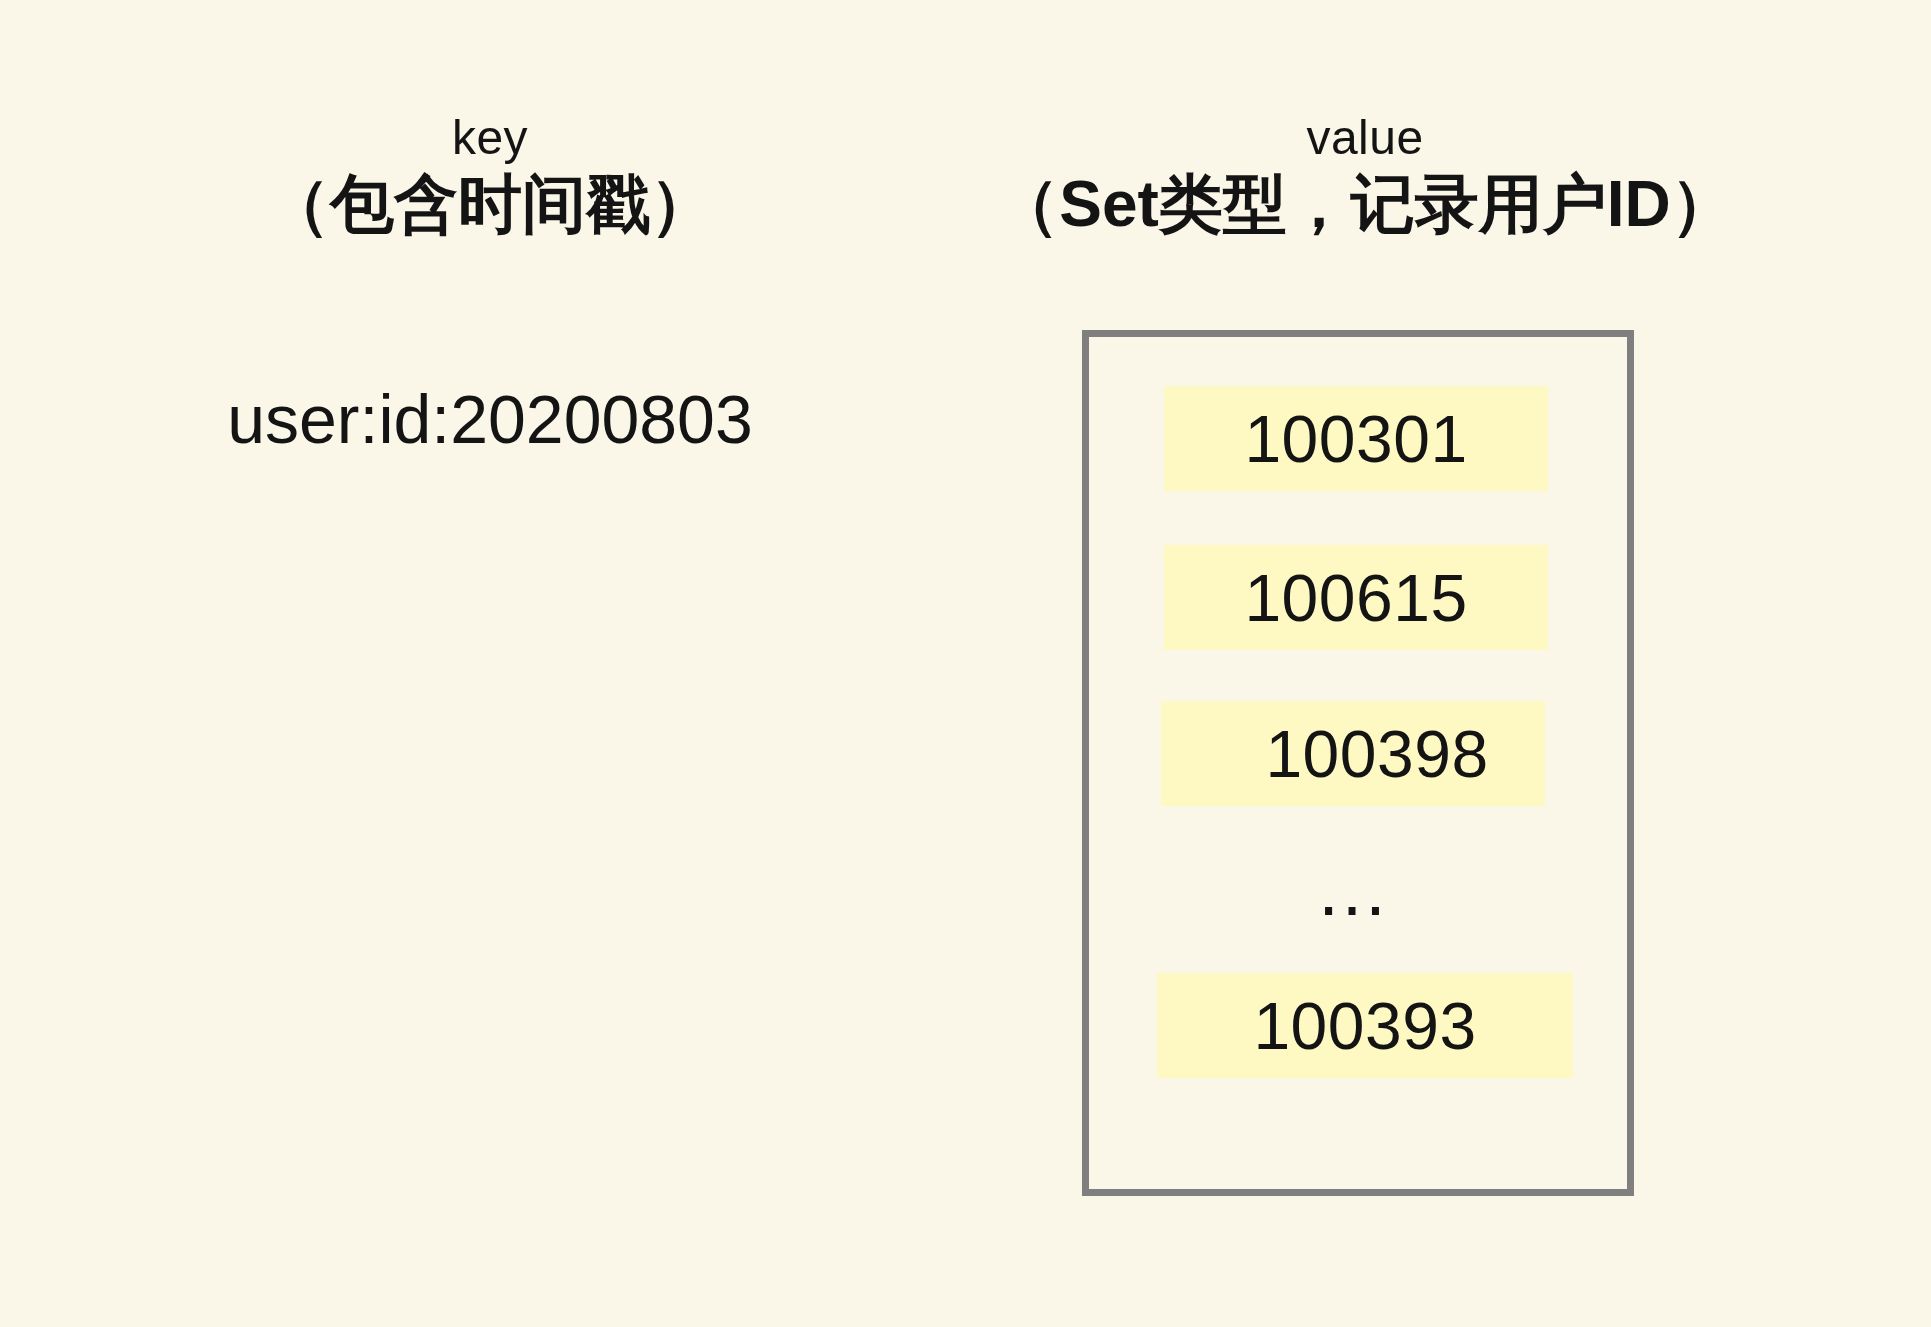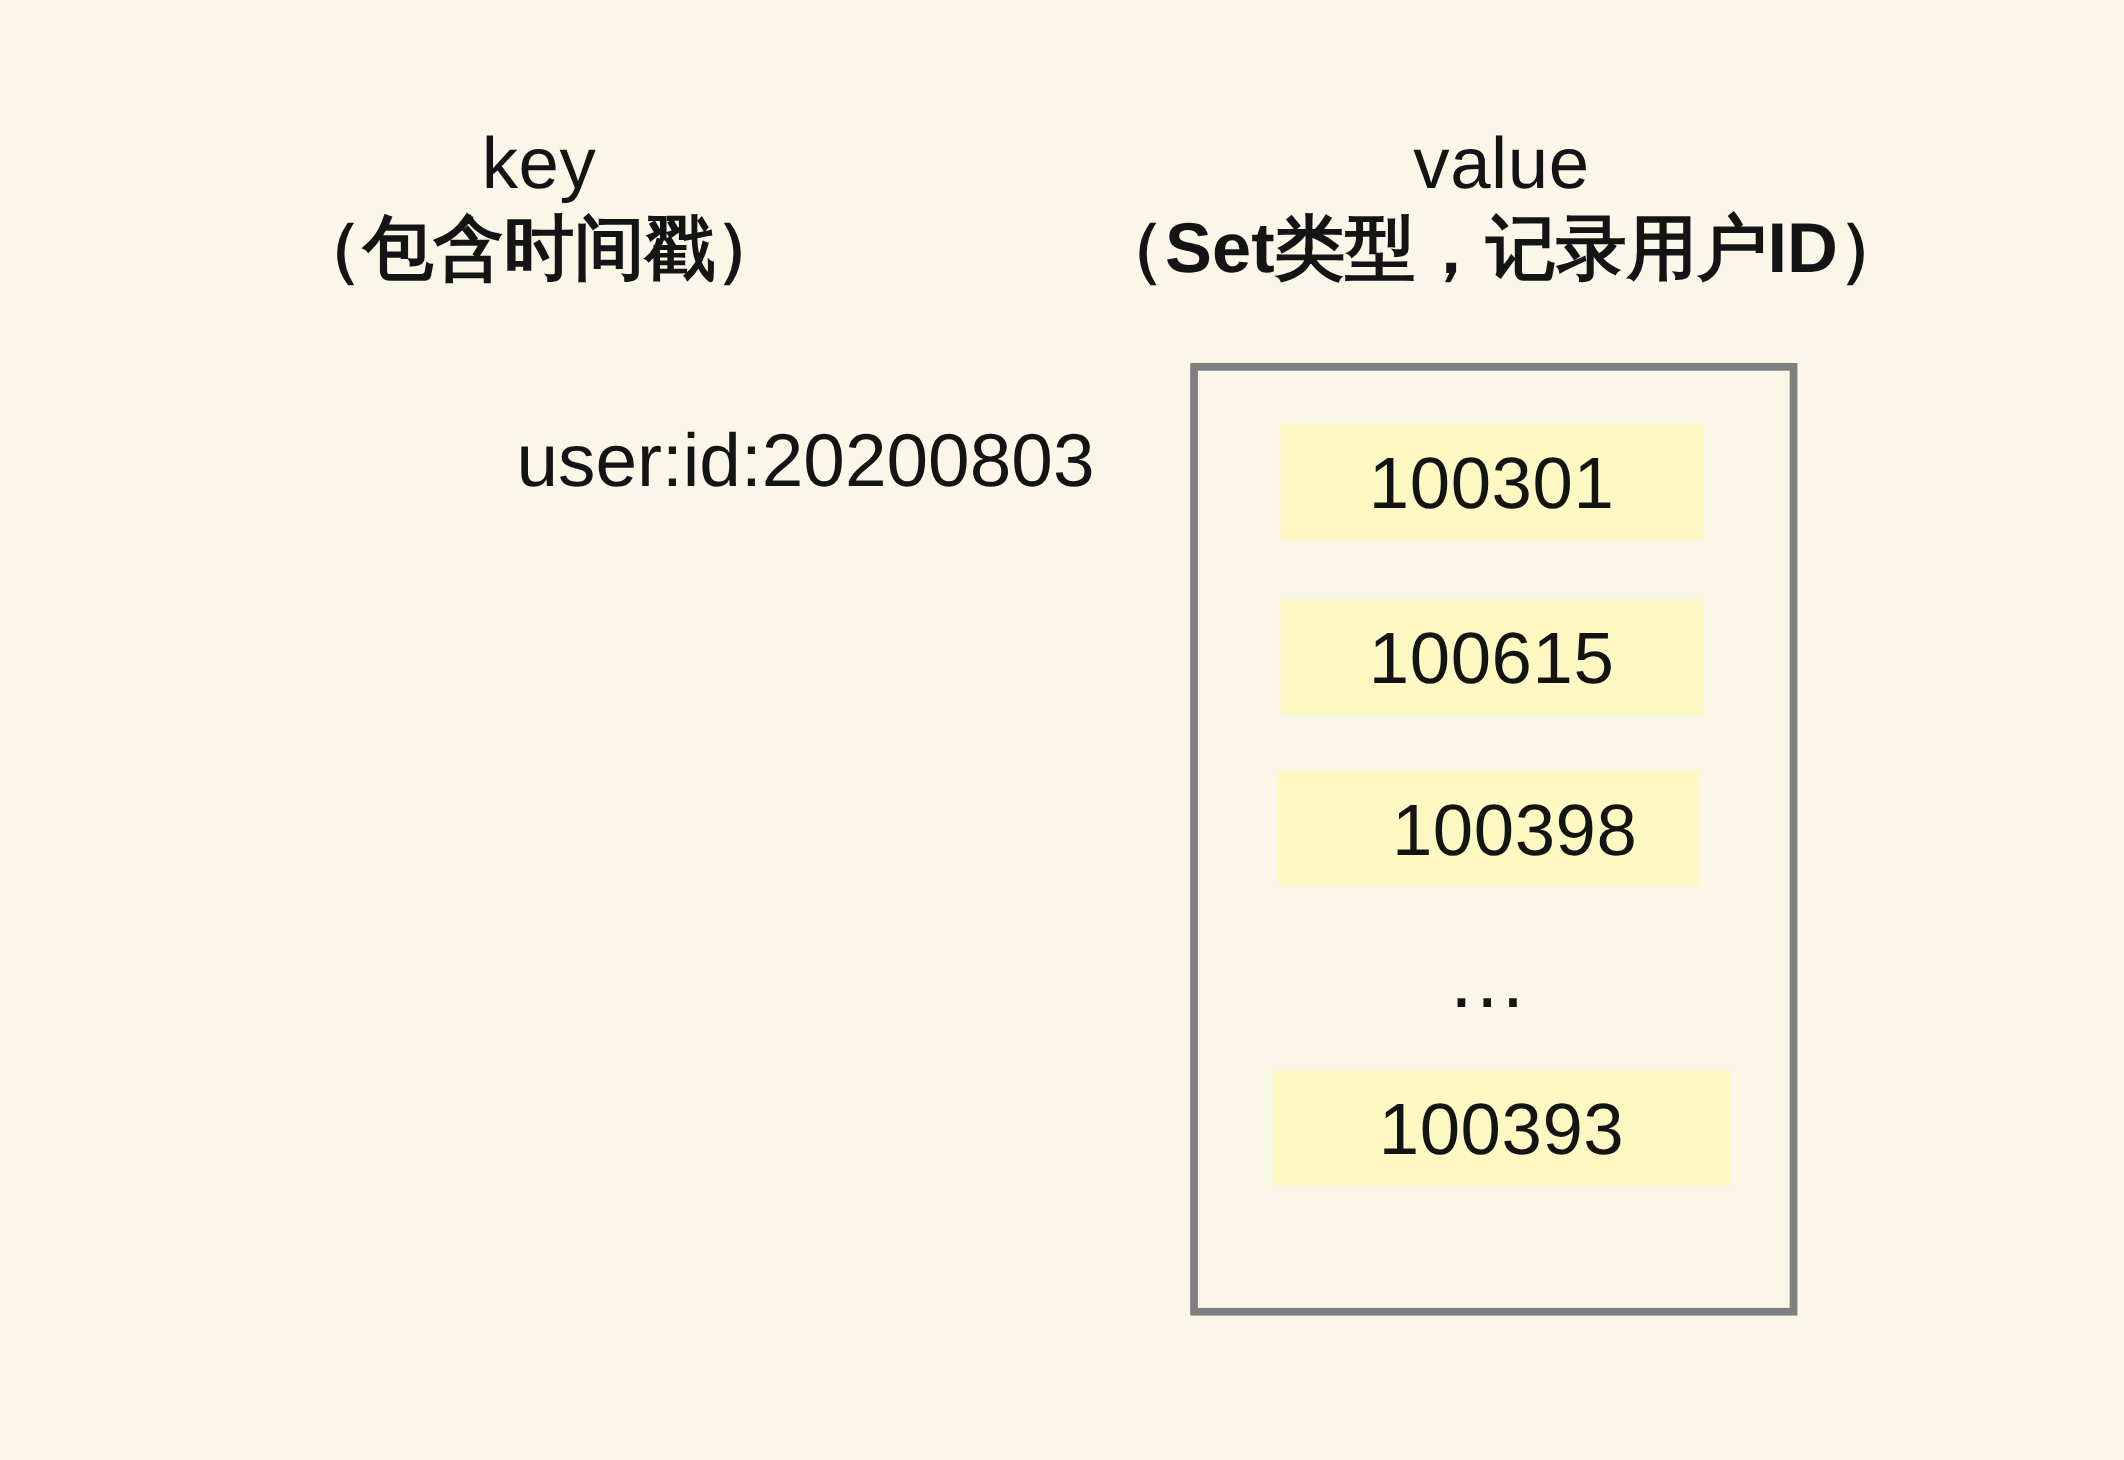--- a/index.html
+++ b/index.html
@@ -25,21 +25,21 @@
   
   .heading {
     position: absolute;
     text-align: center;
     line-height: 1.18;
     color: #141414;
     white-space: nowrap;
   }
   .heading .title {
     display: block;
-    font-size: 66px;
+    font-size: 48px;
     font-weight: 400;
     letter-spacing: 0.5px;
   }
   .heading .subtitle {
     display: block;
     font-size: 64px;
     font-weight: 700;
     letter-spacing: 0px;
   }
 
@@ -54,27 +54,26 @@
     top: 110px;
     width: 920px;
   }
 
   
   #key-value-text {
     position: absolute;
     left: 0px;
     top: 380px;
     width: 980px;
-    text-align: right;
+    text-align: center;
     font-size: 68px;
     font-weight: 400;
     color: #141414;
     letter-spacing: 0px;
     white-space: nowrap;
-    padding-left: 15px;
   }
 
   
   #value-box {
     position: absolute;
     left: 1082px;
     top: 330px;
     width: 552px;
     height: 866px;
     border: 7px solid #7f7f7f;

